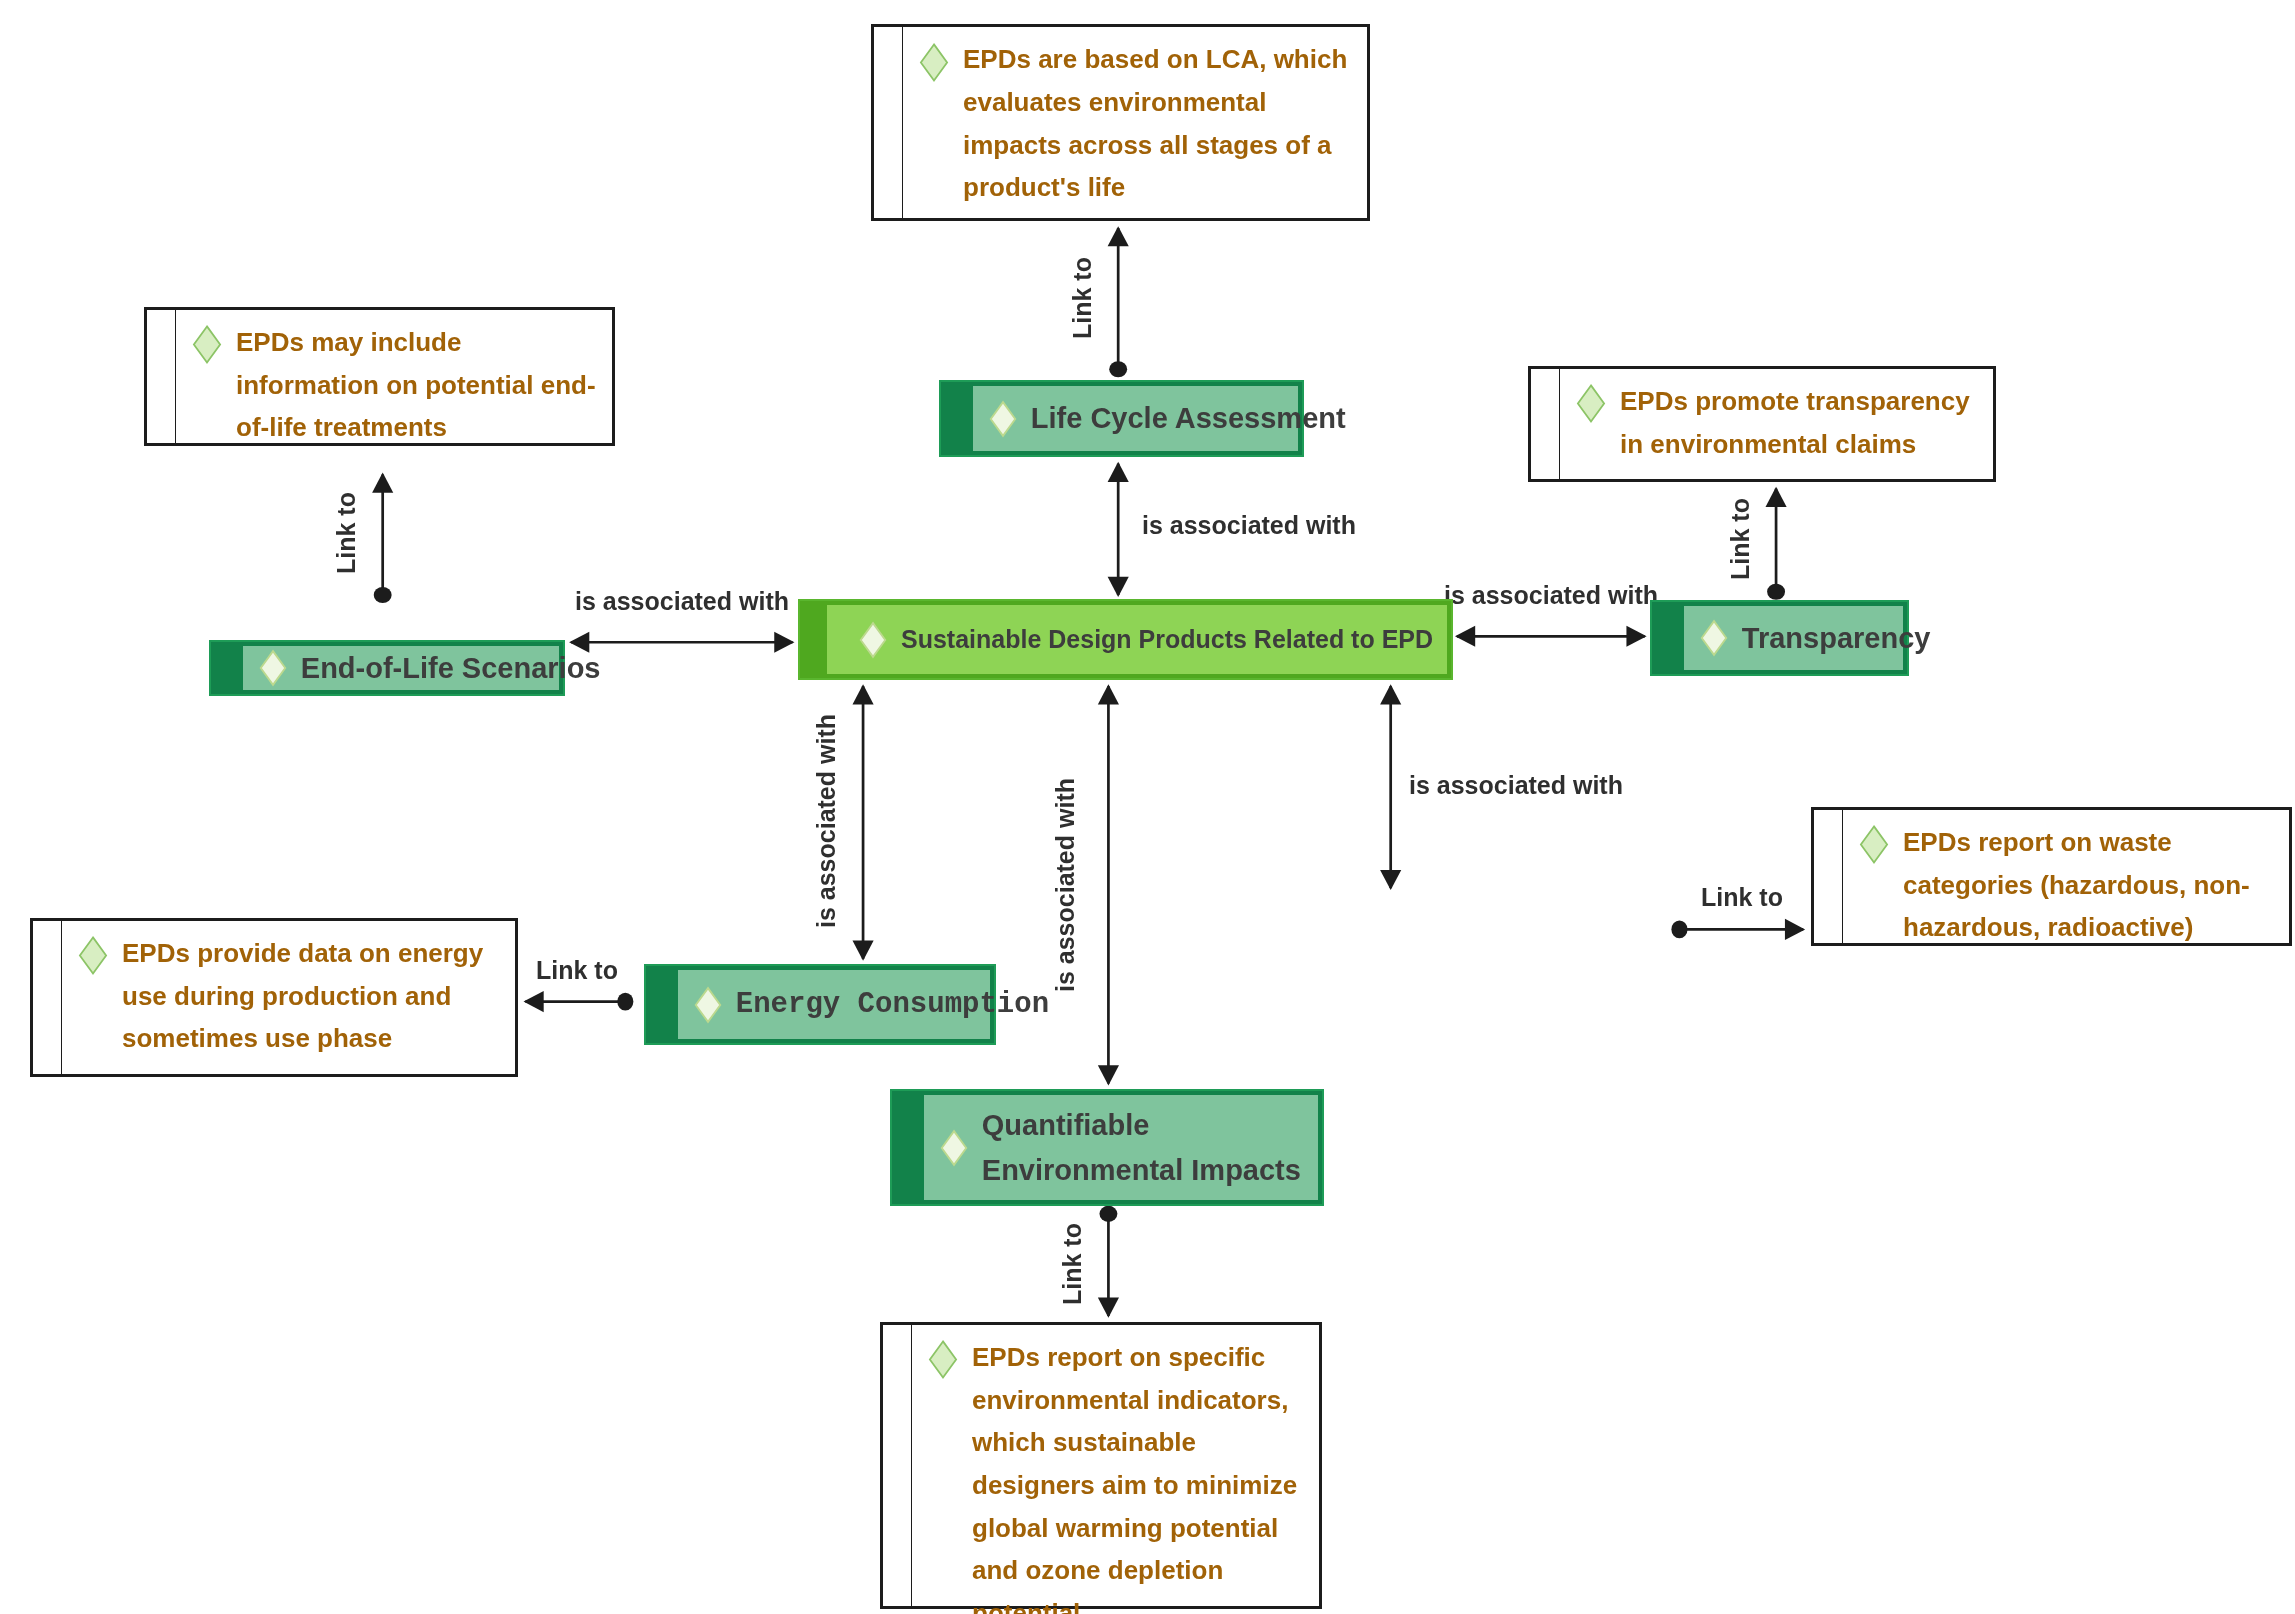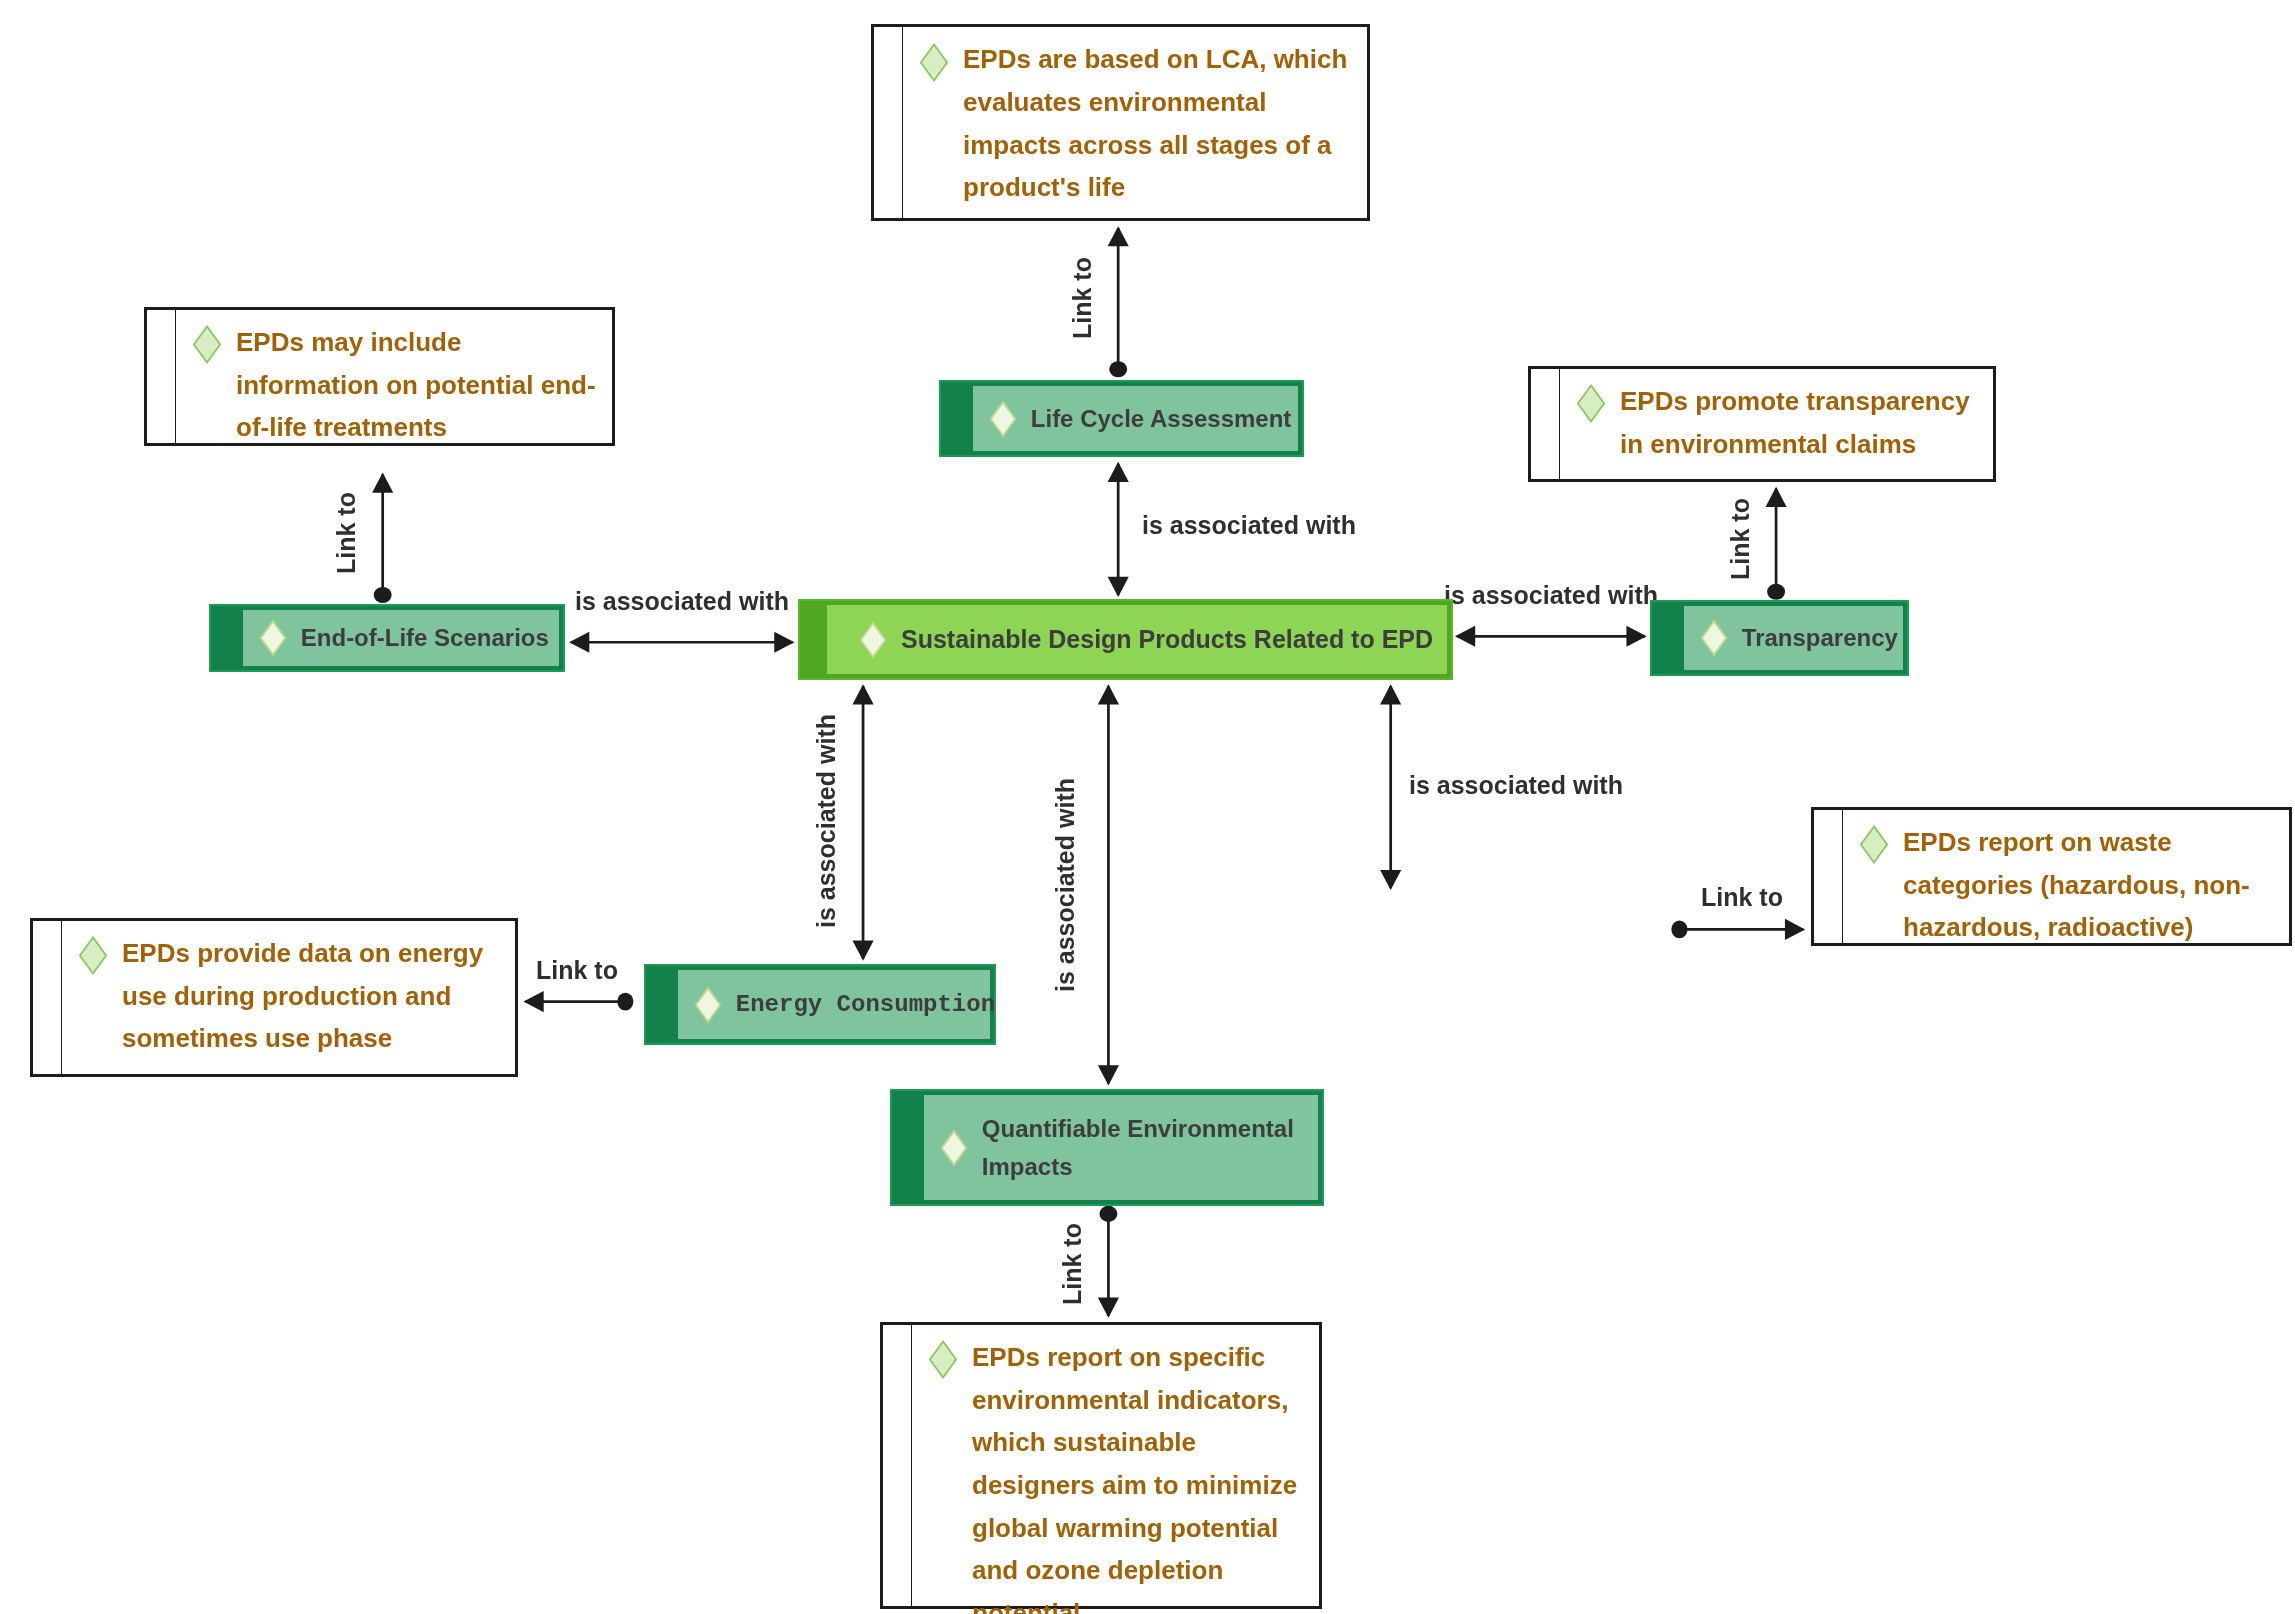--- a/index.html
+++ b/index.html
@@ -23,21 +23,21 @@
   }
   .node .fill{
     position:absolute;
     left:31.5px;top:3.8px;right:3.8px;bottom:3.8px;
     background:#7fc49d;
     display:flex;align-items:center;
     padding-left:16.3px;gap:14px;
     box-sizing:border-box;
   }
   .node .nlabel{
-    font-size:24px;font-weight:700;color:#3d3d3d;white-space:nowrap;
+    font-size:29px;font-weight:700;color:#3d3d3d;white-space:nowrap;
   }
   .node .nlabel.wrap{white-space:normal;line-height:1.55;max-width:337px;}
 
   .node.central{border-color:#5ab62e;background:#4fa81f;}
   .node.central .fill{background:#8ed455;left:27px;padding-left:32px;}
   .node.central .nlabel{font-size:25px;}
 
   .diamond{display:inline-block;flex:0 0 auto;line-height:0;}
   .diamond svg{display:block;}
   .dm-node{width:28px;height:40px;}
@@ -124,21 +124,21 @@
     <div class="fill">
       <span class="diamond dm-node">
         <svg viewBox="0 0 24 32" width="28" height="40">
             <polygon points="12,1.5 22.5,16 12,30.5 1.5,16"></polygon>
           </svg>
       </span>
       <span class="nlabel">Life Cycle Assessment</span>
     </div>
   </div>
 
-  <div class="node" style="left:209px;top:604px;width:356px;height:68px;">
+  <div class="node" style="left:209px;top:640px;width:356px;height:56px;">
     <div class="fill">
       <span class="diamond dm-node">
         <svg viewBox="0 0 24 32" width="28" height="40">
             <polygon points="12,1.5 22.5,16 12,30.5 1.5,16"></polygon>
           </svg>
       </span>
       <span class="nlabel">End-of-Life Scenarios</span>
     </div>
   </div>
 

